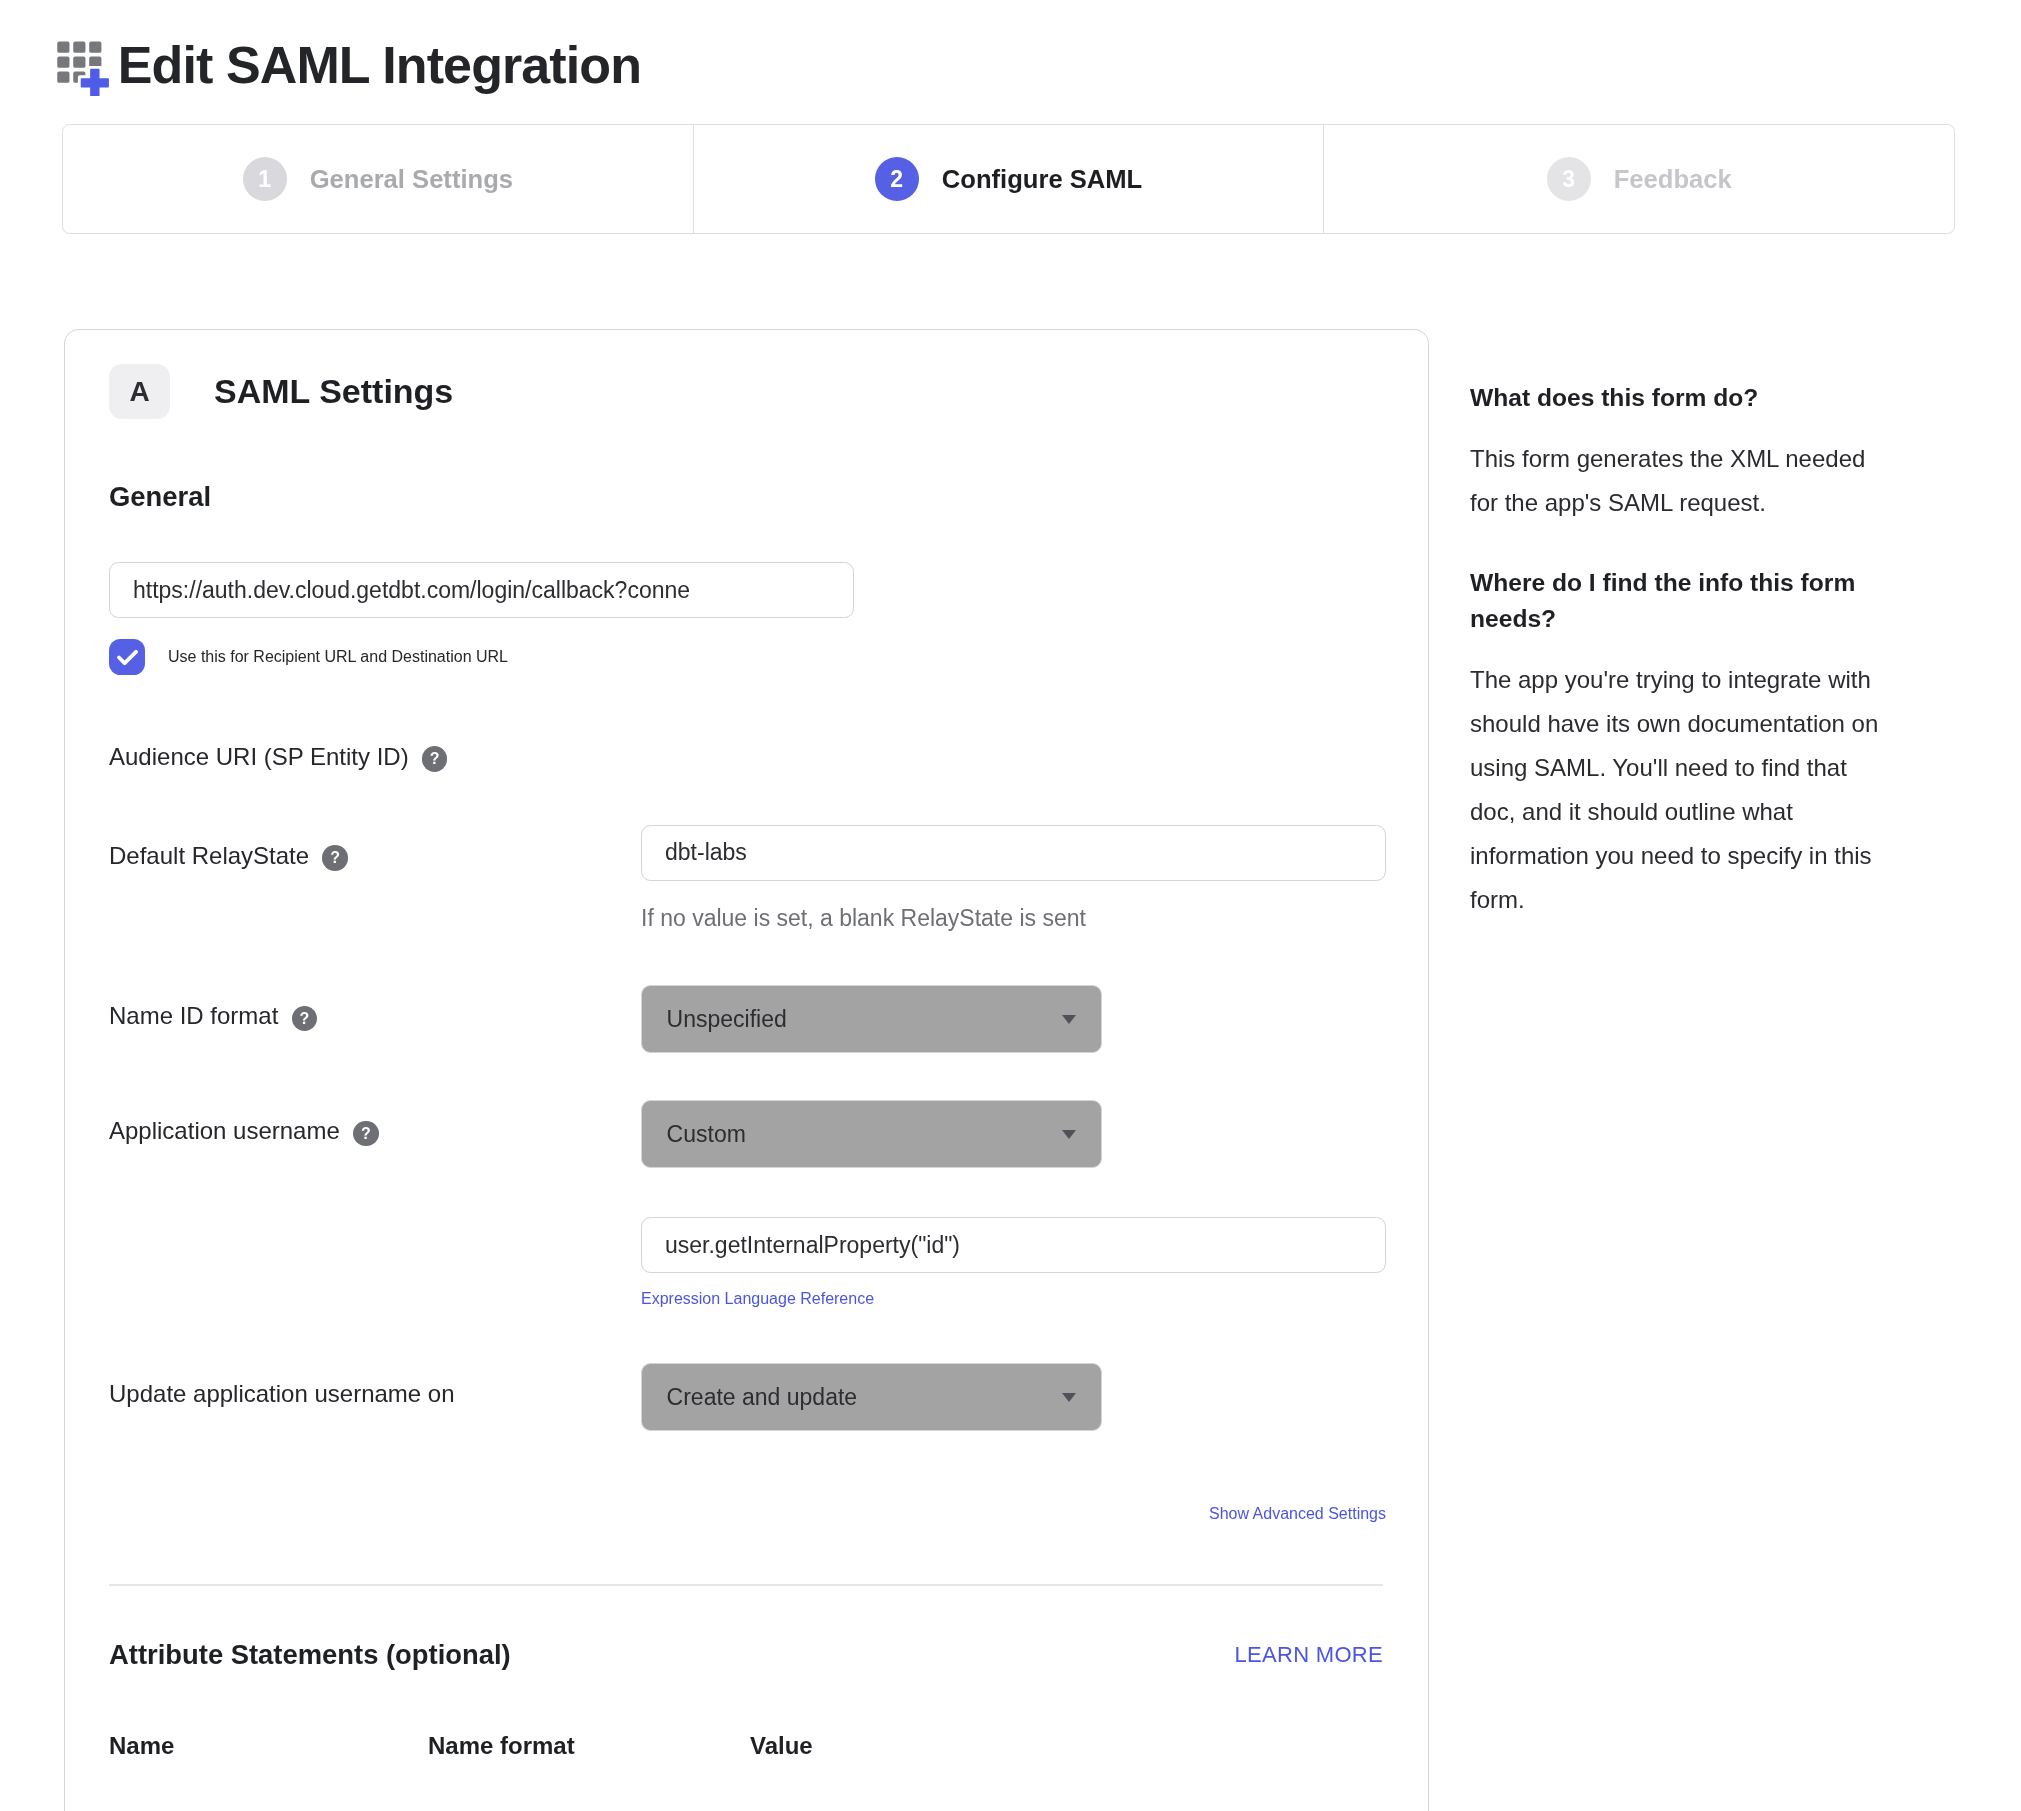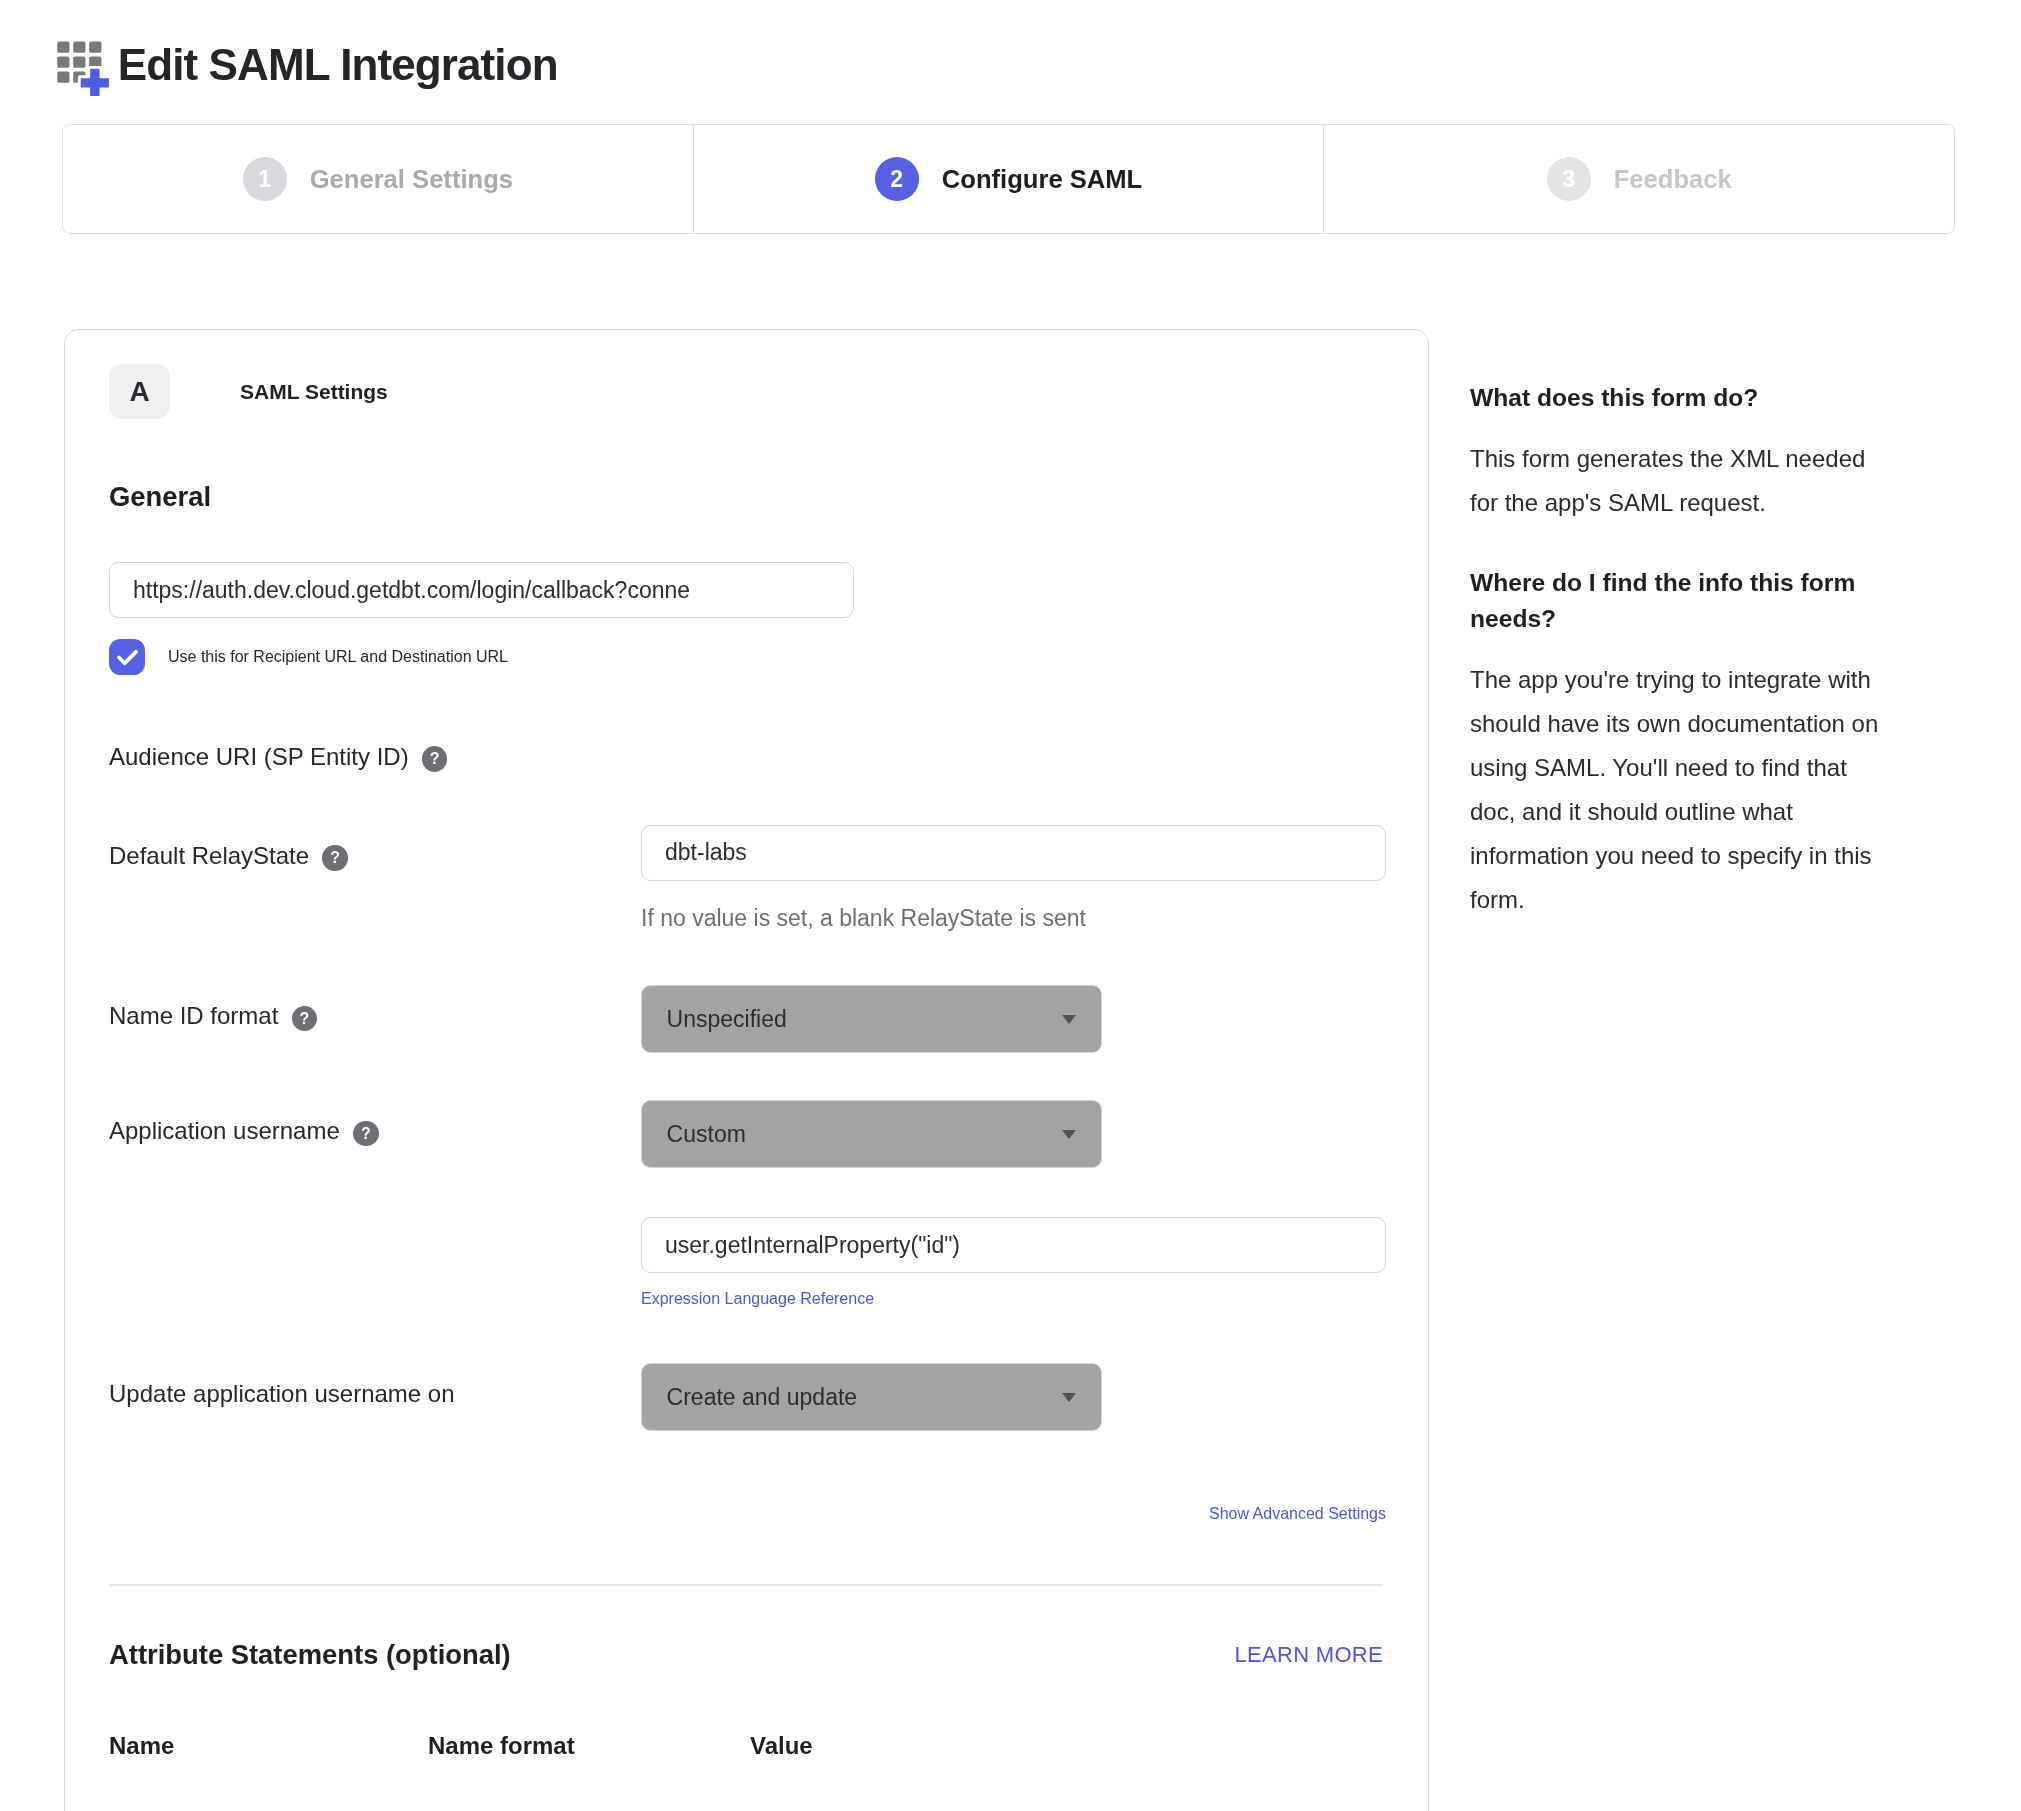--- a/index.html
+++ b/index.html
@@ -2,21 +2,21 @@
 <html style="font-size:15px"><head>
 <meta charset="utf-8">
 <style>
   * { margin:0; padding:0; box-sizing:border-box; }
   html,body { width:2021px; height:1811px; background:#ffffff; overflow:hidden;
               font-family:"Liberation Sans", sans-serif; color:#26272b; }
 
   
   .page-header { display:flex; align-items:center; margin:34px 0 0 55px; }
   .app-icon { width:59px; height:62px; position:relative; flex-shrink:0; }
-  .page-title { font-size:44px; font-weight:700; color:#242529; letter-spacing:-0.9px; margin-left:3.8px; }
+  .page-title { font-size:52px; font-weight:700; color:#242529; letter-spacing:-0.9px; margin-left:3.8px; }
 
   
   .stepper { display:flex; margin:28px 66px 0 62px; height:110px;
              border:1.9px solid #dedee1; border-radius:7.6px; background:#fff; }
   .step { flex:1; display:flex; align-items:center; justify-content:center; gap:23px; }
   .step + .step { border-left:1.9px solid #dedee1; }
   .step-circle { width:44px; height:44px; border-radius:50%; display:flex; align-items:center;
                  justify-content:center; color:#fff; font-size:23px; font-weight:700; flex-shrink:0; }
   .step-label { font-size:25.6px; font-weight:700; }
   .step.done   .step-circle { background:#d9d9dd; }
@@ -29,21 +29,21 @@
   
   .content { display:flex; align-items:flex-start; margin:95px 0 0 64px; }
   .panel { width:1365px; min-height:1514px; background:#fff;
            border:1.9px solid #d7d7db; border-bottom:none; border-radius:15px 15px 0 0;
            padding:34px 45px 38px 44px; }
 
   .panel-header { display:flex; align-items:center; }
   .section-badge { width:61px; height:55px; border-radius:13.2px; background:#efeff1;
                    display:flex; align-items:center; justify-content:center;
                    font-size:28px; font-weight:600; color:#2c2d31; }
-  .panel-heading { font-size:21px; font-weight:700; margin-left:70px; color:#1f2024; }
+  .panel-heading { font-size:34px; font-weight:700; margin-left:44px; color:#1f2024; }
 
   .section-title { font-size:27.4px; font-weight:700; margin-top:62px; color:#1f2024; }
 
   .row { display:flex; }
   .lcol { width:532px; flex-shrink:0; padding-top:17px; }
   .fcol { flex:1; }
   .field-label { font-size:24px; color:#26272b; }
   .help-icon { display:inline-flex; align-items:center; justify-content:center;
                width:25.6px; height:25.6px; border-radius:50%; background:#6e6f74;
                color:#fff; font-size:16px; font-weight:700; margin-left:13.2px;

